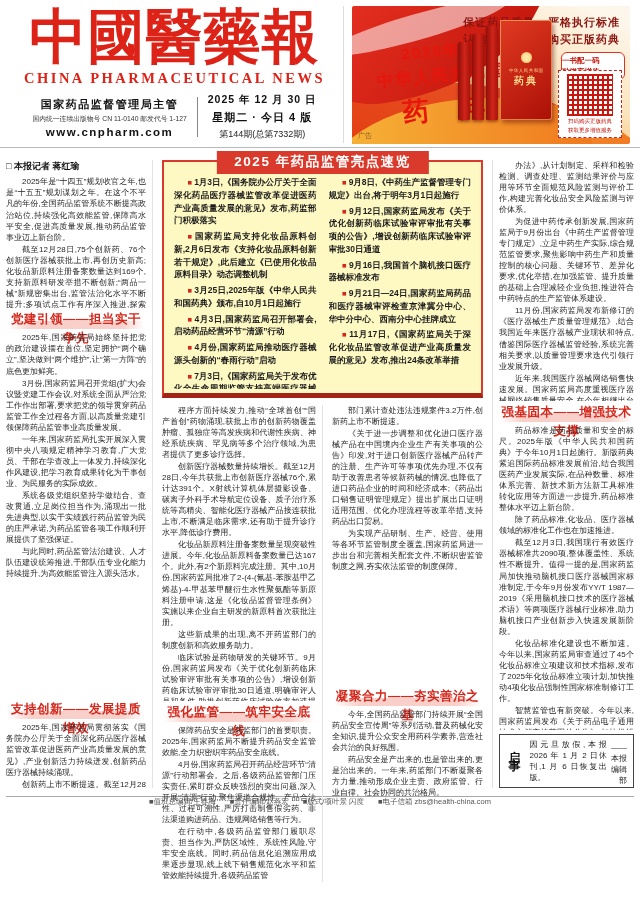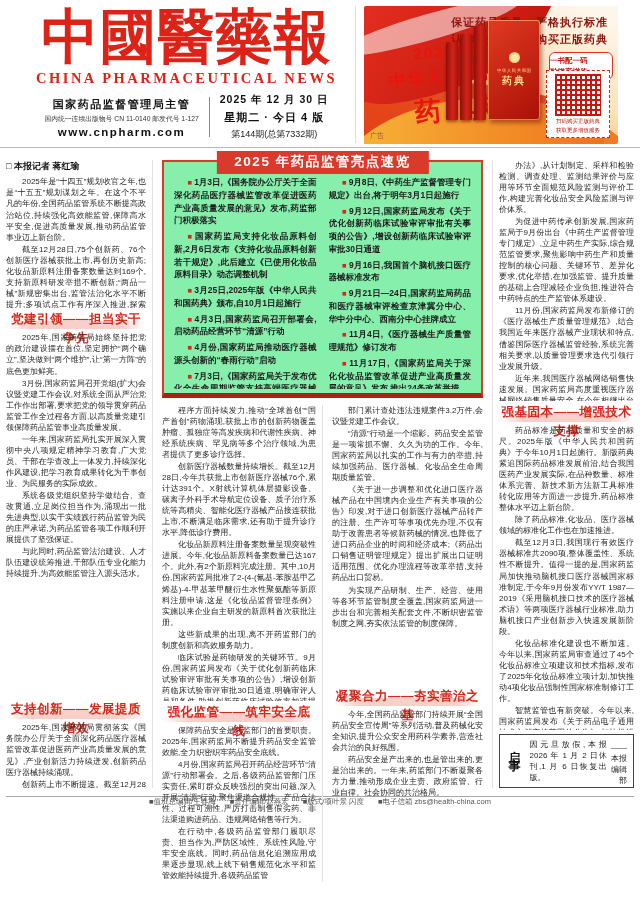--- a/index.html
+++ b/index.html
@@ -1,19 +1,19 @@
 <!DOCTYPE html>
 <html><head>
 <meta charset="utf-8">
 <style>
   html,body{margin:0;padding:0;background:#e9e9e9;}
   .page{position:relative;width:640px;height:903px;margin:0 auto;background:#fff;overflow:hidden;
         font-family:"Liberation Sans",sans-serif;color:#222;}
   
-  .header{display:flex;gap:8px;padding:6px 22px 4px;border-bottom:1px solid #b9b9b9;height:148px;box-sizing:border-box;}
+  .header{display:flex;gap:8px;padding:6px 10px 4px;border-bottom:1px solid #b9b9b9;height:148px;box-sizing:border-box;}
   .masthead{width:334px;border-right:1px solid #ddd;padding-right:4px;box-sizing:border-box;text-align:center;}
   .mast-title{font-family:"Liberation Serif",serif;font-weight:900;font-size:57px;line-height:62px;
               color:#dd2217;letter-spacing:1px;transform:scaleY(1.04);}
   .mast-en{font-family:"Liberation Serif",serif;font-weight:bold;font-size:14.5px;color:#dd2217;letter-spacing:2.5px;margin-top:2px;}
   .mast-info{display:flex;justify-content:center;align-items:center;gap:10px;margin-top:6px;}
   .mi-left,.mi-right{text-align:center;}
   .mi-l1{font-size:11px;font-weight:bold;letter-spacing:1.5px;color:#111;}
   .mi-l2{font-size:6.8px;color:#333;margin-top:2px;}
   .mi-l3{font-size:11.5px;font-weight:bold;letter-spacing:1.5px;color:#111;margin-top:2px;}
   .mi-vr{width:1px;height:40px;background:#888;}
@@ -72,21 +72,21 @@
   .middle{flex:1;display:flex;flex-direction:column;min-width:0;}
   .mid-cols{flex:1;display:flex;gap:9px;}
   .col2{flex:1.02;border-right:1px solid #e2e2e2;padding-right:6px;display:flex;flex-direction:column;min-width:0;}
   .col3{flex:1;display:flex;flex-direction:column;min-width:0;}
   .b2a{height:296px;} .b2b{flex:1;}
   .b3a{height:280px;} .b3b{flex:1;}
   .col4{width:142px;border-left:1px solid #e2e2e2;padding-left:6px;box-sizing:border-box;display:flex;flex-direction:column;}
   .b4a{height:242px;} .b4b{height:306px;}
   
   .hlbox{position:relative;height:238px;border:2px solid #d93a2b;border-bottom:5px solid #a323160;box-sizing:border-box;
-      border-bottom:5px solid #a32316;background:#86efac;margin-bottom:7px;
+      border-bottom:5px solid #a32316;background:#fef9c3;margin-bottom:7px;
       display:flex;gap:12px;padding:14px 10px 4px;}
   .hlbox-title{position:absolute;top:-11px;left:50%;transform:translateX(-50%);background:#d93a2b;color:#fff;
       font-size:13.5px;font-weight:bold;letter-spacing:1.5px;padding:2px 18px;white-space:nowrap;}
   .hl-col{flex:1;overflow:hidden;}
   .hl-item{margin:0 0 3px;text-indent:1.6em;font-size:8.5px;font-weight:bold;line-height:1.5;color:#1c1c1c;}
   .blt{color:#d5281c;margin-right:2px;font-size:7.5px;}
   
   .notice{border:1.5px solid #444;display:flex;gap:7px;padding:4px 6px;height:54px;box-sizing:border-box;margin-top:4px;}
   .notice-label{writing-mode:vertical-rl;font-size:12px;font-weight:bold;letter-spacing:8px;color:#111;padding-top:2px;}
   .notice-body{flex:1;display:flex;flex-direction:row;justify-content:center;font-size:8px;}
@@ -189,21 +189,20 @@
             <p class="hl-item"><span class="blt">■</span>3月25日,2025年版《中华人民共和国药典》颁布,自10月1日起施行</p>
             <p class="hl-item"><span class="blt">■</span>4月3日,国家药监局召开部署会,启动药品经营环节“清源”行动</p>
             <p class="hl-item"><span class="blt">■</span>4月份,国家药监局推动医疗器械源头创新的“春雨行动”启动</p>
             <p class="hl-item"><span class="blt">■</span>7月3日,《国家药监局关于发布优化全生命周期监管支持高端医疗器械创新发展有关举措的公告》发布</p>
           </div>
         <div class="hl-col">
             <p class="hl-item"><span class="blt">■</span>9月8日,《中药生产监督管理专门规定》出台,将于明年3月1日起施行</p>
             <p class="hl-item"><span class="blt">■</span>9月12日,国家药监局发布《关于优化创新药临床试验审评审批有关事项的公告》,增设创新药临床试验审评审批30日通道</p>
             <p class="hl-item"><span class="blt">■</span>9月16日,我国首个脑机接口医疗器械标准发布</p>
             <p class="hl-item"><span class="blt">■</span>9月21日—24日,国家药监局药品和医疗器械审评检查京津冀分中心、华中分中心、西南分中心挂牌成立</p>
-            <p class="hl-item"><span class="blt">■</span>11月4日,《医疗器械生产质量管理规范》修订发布</p>
             <p class="hl-item"><span class="blt">■</span>11月17日,《国家药监局关于深化化妆品监管改革促进产业高质量发展的意见》发布,推出24条改革举措</p>
           </div>
       </div>
       <div class="mid-cols">
         <div class="col2">
           <div class="b2a clip">
               <p class="para">程序方面持续发力,推动“全球首创”“国产首创”药物涌现,获批上市的创新药物覆盖肿瘤、孤独症等高发疾病和代谢性疾病、神经系统疾病、罕见病等多个治疗领域,为患者提供了更多诊疗选择。</p>
               <p class="para">创新医疗器械数量持续增长。截至12月28日,今年共获批上市创新医疗器械76个,累计达391个。X射线计算机体层摄影设备、碳离子外科手术导航定位设备、质子治疗系统等高精尖、智能化医疗器械产品接连获批上市,不断满足临床需求,还有助于提升诊疗水平,降低诊疗费用。</p>
               <p class="para">化妆品新原料注册备案数量呈现突破性进展。今年,化妆品新原料备案数量已达167个。此外,有2个新原料完成注册。其中,10月份,国家药监局批准了2-(4-(氰基-苯胺基甲乙烯基)-4-甲基苯甲醚衍生水性聚氨酯等新原料注册申请,这是《化妆品监督管理条例》实施以来企业自主研发的新原料首次获批注册。</p>
               <p class="para">这些新成果的出现,离不开药监部门的制度创新和高效服务助力。</p>
@@ -211,22 +210,21 @@
             </div>
           <div class="sec-head">强化监管——筑牢安全底线</div>
           <div class="b2b clip">
               <p class="para">保障药品安全是药监部门的首要职责。2025年,国家药监局不断提升药品安全监管效能,全力织密织牢药品安全底线。</p>
               <p class="para">4月份,国家药监局召开药品经营环节“清源”行动部署会。之后,各级药品监管部门压实责任,紧盯群众反映强烈的突出问题,深入开展“清源”行动,聚焦渠道合规性、产品合法性、过程可溯性,严厉打击制售假劣药、非法渠道购进药品、违规网络销售等行为。</p>
               <p class="para">在行动中,各级药品监管部门履职尽责、担当作为,严防区域性、系统性风险,守牢安全底线。同时,药品信息化追溯应用成果逐步显现,线上线下销售规范化水平和监管效能持续提升,各级药品监管</p>
             </div>
         </div>
         <div class="col3">
           <div class="b3a clip">
-              <p class="para">部门累计查处违法违规案件3.2万件,会议暨党建工作会议。</p>
-              <p class="para">“清源”行动是一个缩影。药品安全监管是一项常抓不懈、久久为功的工作。今年,国家药监局以扎实的工作与有力的举措,持续加强药品、医疗器械、化妆品全生命周期质量监管。</p>
+              <p class="para">部门累计查处违法违规案件3.2万件,创新药上市不断提速。</p>
               <p class="para">《关于进一步调整和优化进口医疗器械产品在中国境内企业生产有关事项的公告》印发,对于进口创新医疗器械产品转产的注册、生产许可等事项优先办理,不仅有助于改善患者等候新药械的情况,也降低了进口药品企业的时间和经济成本;《药品出口销售证明管理规定》提出扩展出口证明适用范围、优化办理流程等改革举措,支持药品出口贸易。</p>
               <p class="para">为实现产品研制、生产、经营、使用等各环节监管制度全覆盖,国家药监局进一步出台和完善相关配套文件,不断织密监管制度之网,夯实依法监管的制度保障。</p>
             </div>
           <div class="sec-head">凝聚合力——夯实善治之基</div>
           <div class="b3b clip">
               <p class="para">今年,全国药品监管部门持续开展“全国药品安全宣传周”等系列活动,普及药械化安全知识,提升公众安全用药科学素养,营造社会共治的良好氛围。</p>
               <p class="para">药品安全是产出来的,也是管出来的,更是治出来的。一年来,药监部门不断凝聚各方力量,推动形成企业主责、政府监管、行业自律、社会协同的共治格局。</p>
             </div>
         </div>
       </div>

